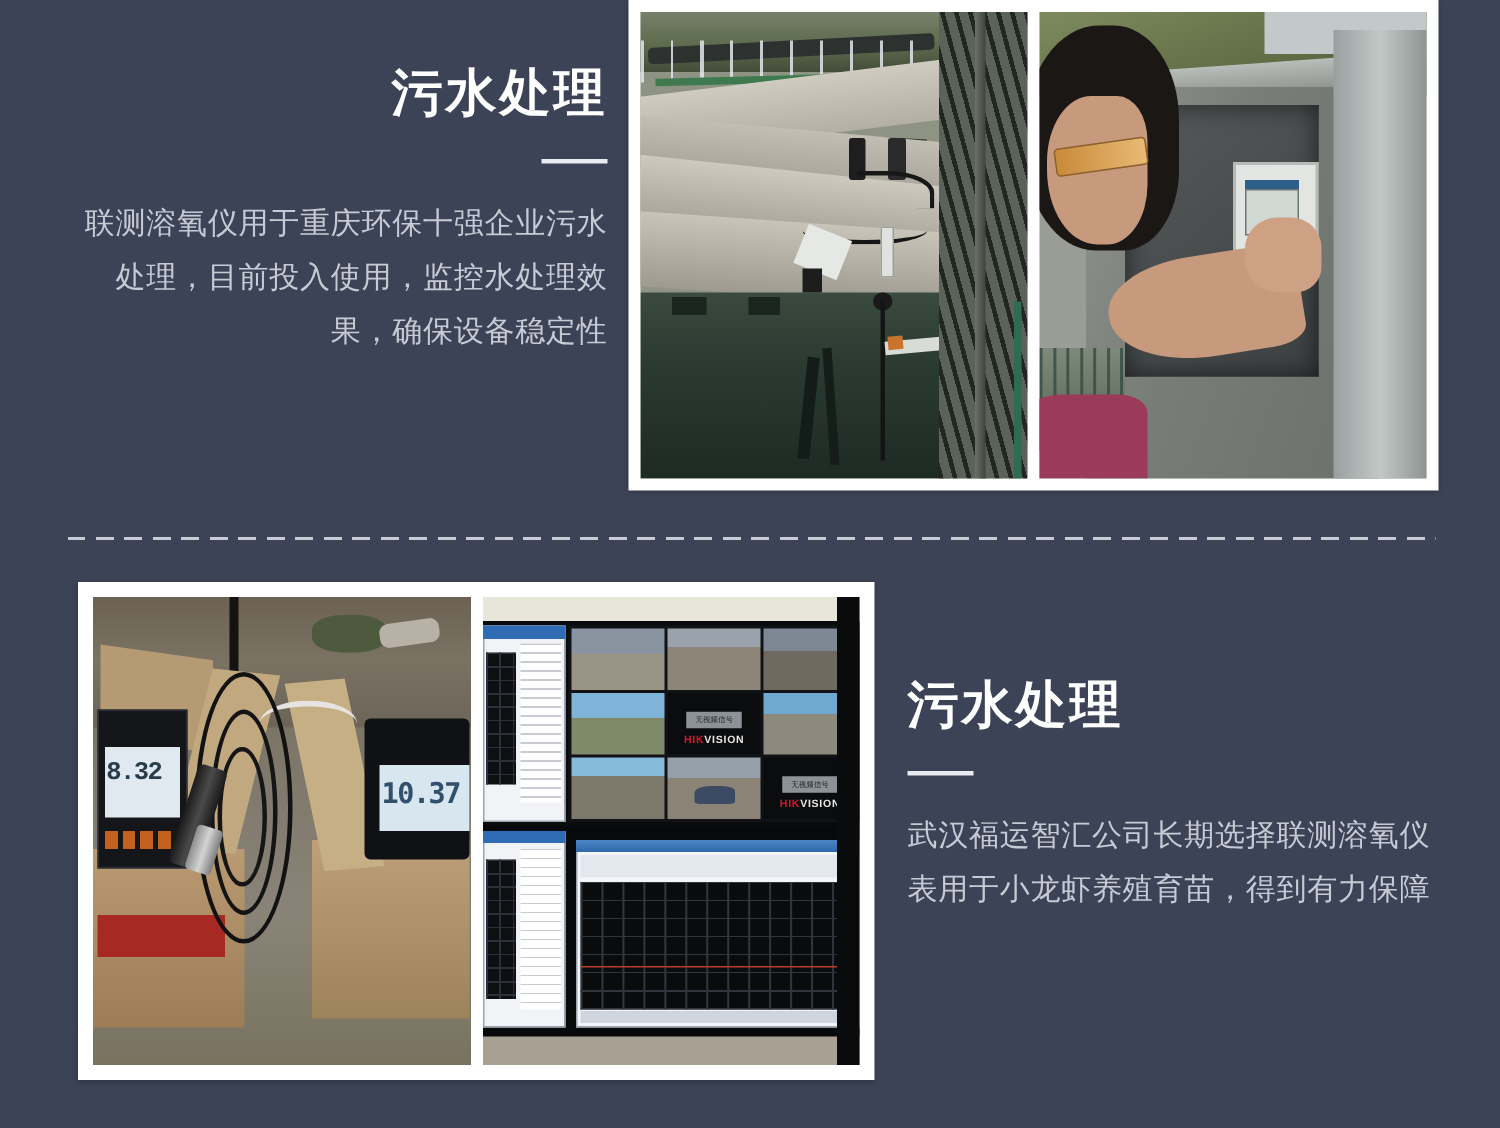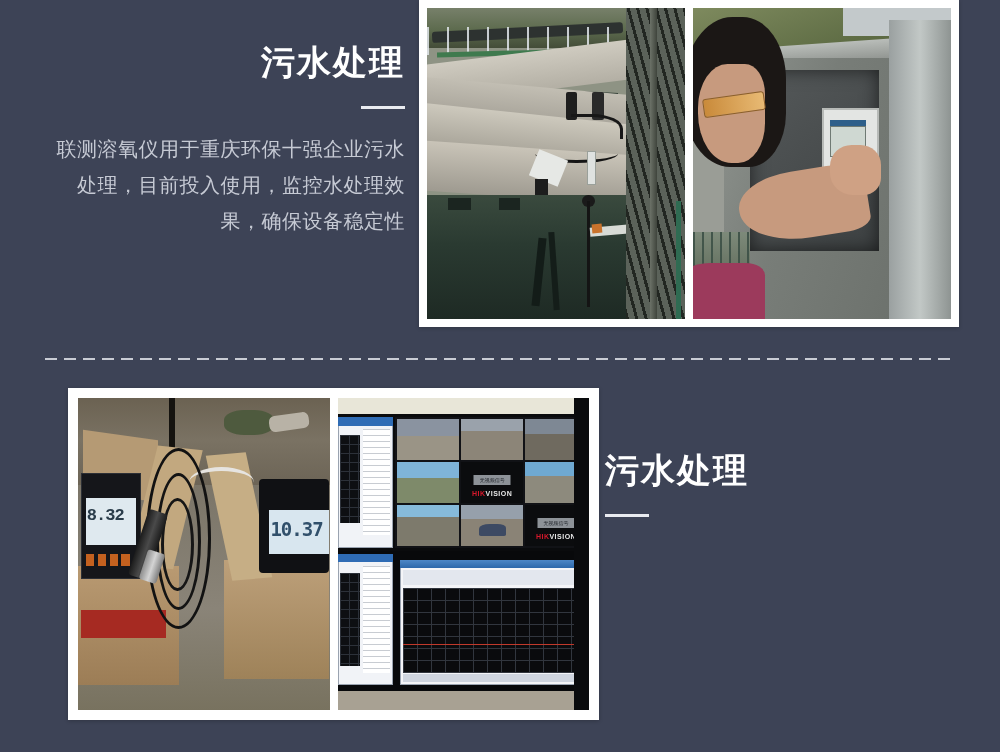--- a/index.html
+++ b/index.html
@@ -358,23 +358,24 @@
   </div>
 </div>
 
 <div class="divider"></div>
 
 <div class="section-two">
 
   <div class="copy-two">
     <div class="title">污水处理</div>
     <span class="rule"></span>
+    <div class="body-text">武汉福运智汇公司长期选择联测溶氧仪表用于小龙虾养殖育苗，得到有力保障</div>
   </div>
 
-  <div class="frame frame-bottom" style="top:18px;left:68px;">
+  <div class="frame frame-bottom" style="top:18px;left:52px;">
 
     <div class="photo pC">
       <div class="ground"></div>
       <div class="gpatch"></div>
       <div class="pipeC"></div>
       <div class="floor"></div>
       <div class="mast"></div>
       <div class="boxR"></div>
       <div class="boxRlid"></div>
       <div class="meterR"></div>

